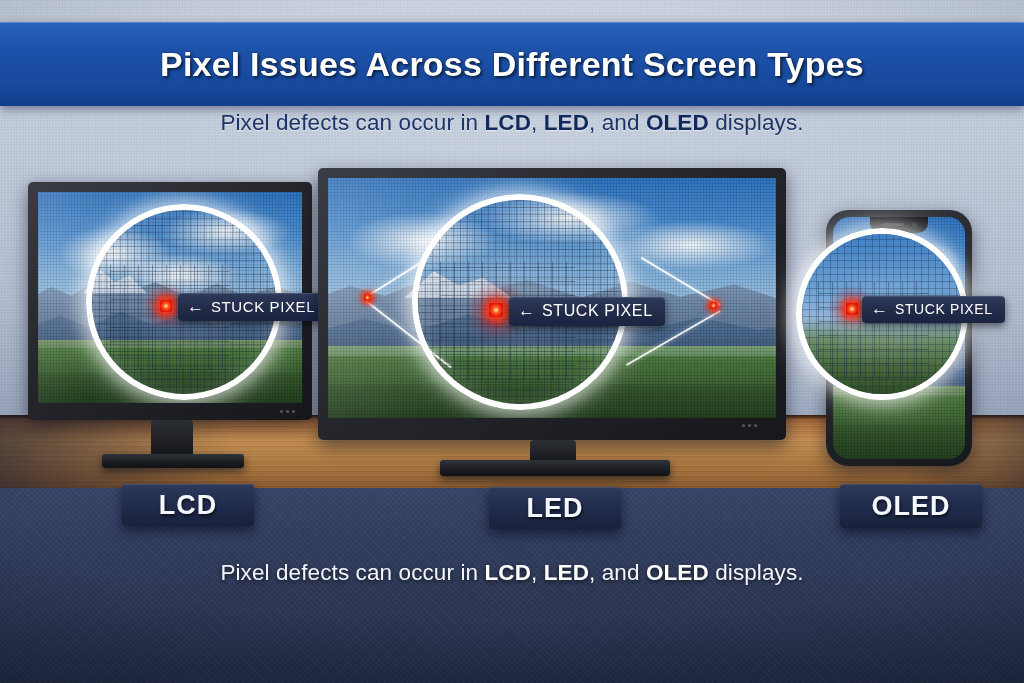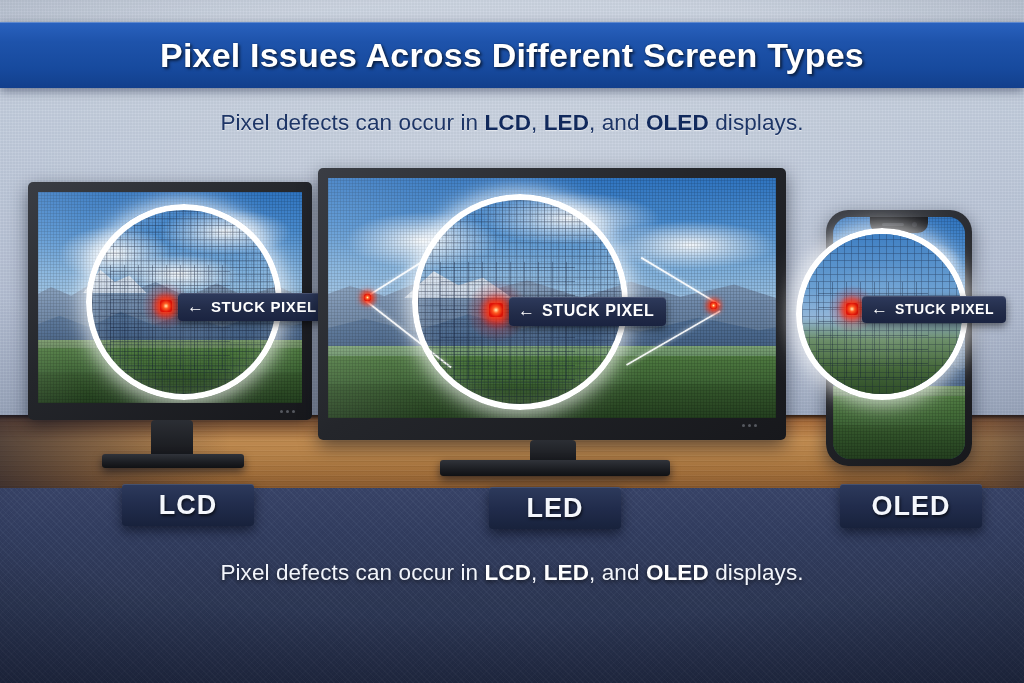--- a/index.html
+++ b/index.html
@@ -55,21 +55,21 @@
       repeating-linear-gradient(45deg, rgba(255,255,255,.12) 0 1px, rgba(0,0,0,.10) 1px 4px),
       repeating-linear-gradient(-45deg, rgba(255,255,255,.08) 0 1px, rgba(0,0,0,.08) 1px 4px);
   }
   .floor-vig {
     position:absolute; left:0; top:488px; width:1024px; height:195px;
     background:radial-gradient(120% 120% at 50% 20%, rgba(0,0,0,0) 40%, rgba(10,14,28,.55) 100%);
   }
 
   
   .banner {
-    position:absolute; left:0; top:22px; width:1024px; height:66px;
+    position:absolute; left:0; top:22px; width:1024px; height:84px;
     background:linear-gradient(180deg,#2a62bf 0%,#1e53ab 30%,#174a9e 70%,#123f8c 100%);
     box-shadow:0 3px 9px rgba(10,20,50,.45), inset 0 1px 0 rgba(255,255,255,.25);
     display:flex; align-items:center; justify-content:center;
   }
   .banner-title {
     color:#ffffff; font-size:34px; font-weight:bold; letter-spacing:.2px;
     text-shadow:2px 2px 3px rgba(0,0,0,.55), 0 0 2px rgba(0,0,0,.4);
     white-space:nowrap;
   }
 
@@ -142,21 +142,21 @@
     box-shadow:0 0 6px 3px rgba(255,60,20,.85); }
 
   
   .pill {
     position:absolute; display:flex; align-items:center; gap:7px;
     background:linear-gradient(180deg,#2e3a5c 0%,#222c49 55%,#1a2340 100%);
     border-radius:4px; padding:5px 12px 6px 9px;
     box-shadow:0 3px 8px rgba(0,0,0,.55), inset 0 1px 0 rgba(255,255,255,.13);
   }
   .pill-arrow { color:#ffffff; font-size:17px; line-height:1; margin-top:-1px; }
-  .pill-label { color:#ffffff; font-weight:bold; letter-spacing:.6px; white-space:nowrap;text-align:right; }
+  .pill-label { color:#ffffff; font-weight:normal; letter-spacing:.6px; white-space:nowrap;text-align:right; }
 
   
   .conn { position:absolute; height:2px; background:rgba(255,255,255,.92);
     transform-origin:0 50%; box-shadow:0 0 4px rgba(255,255,255,.55); }
 
   
   .device { position:absolute; }
   .bezel { position:absolute; background:linear-gradient(145deg,#3a3d44 0%,#24262b 45%,#17181c 100%);
     box-shadow:0 6px 18px rgba(10,15,30,.55); }
   .screen { position:absolute; overflow:hidden; background:#204a7a; }

